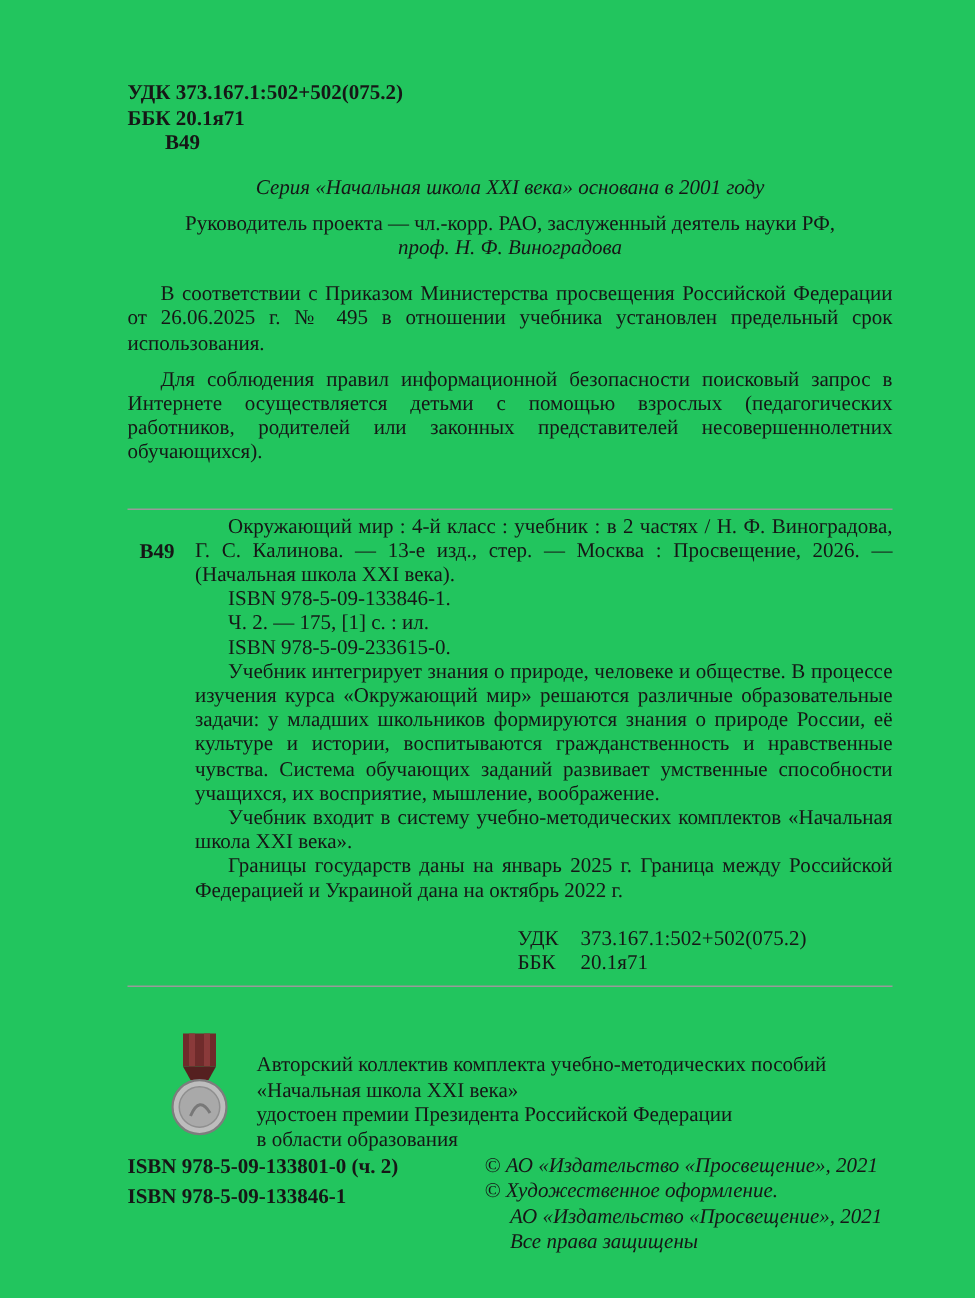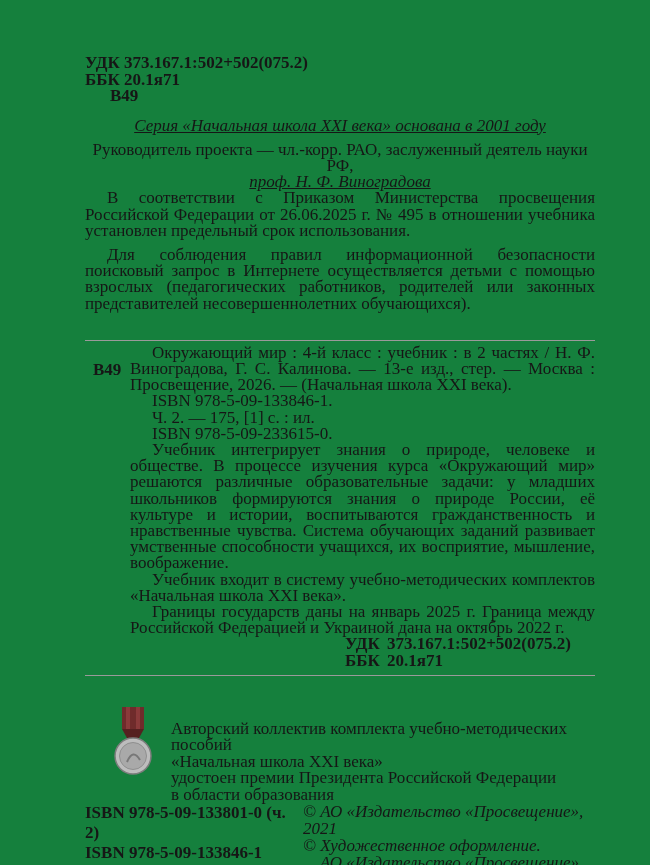--- a/index.html
+++ b/index.html
@@ -1,44 +1,44 @@
 <!DOCTYPE html>
 <html><head>
 <meta charset="utf-8">
 <style>
   * { margin:0; padding:0; box-sizing:border-box; }
   html,body { background:#e9e9e9; }
   .page {
     position:relative;
     width:650px; height:865px;
     margin:0 auto;
-    background:#15803d;
+    background:#22c55e;
     color:#161616;
     font-family:"Liberation Serif","DejaVu Serif",serif;
-    font-size:17px;
+    font-size:14px;
     line-height:16.2px;
     overflow:hidden;
     padding:55px 55px 0 85px;
   }
   .b { font-weight:bold; }
-  .i { font-style:italic;text-decoration:underline; }
+  .i { font-style:italic; }
   .center { text-align:center; }
   .just { text-align:justify; text-indent:22px; }
   .indent { padding-left:22px; }
   .top-block div { line-height:16.5px; }
   .top-code { margin-left:25px; }
   .series-note { margin-top:13px; }
   .lead-block { margin-top:8px; }
-  .p1 { }
+  .p1 { margin-top:15px; }
   .p2 { margin-top:8px; }
   .rule { border:none; border-top:1px solid #9a9a9a; height:0; }
   .rule-top { margin-top:28px; }
   .catalog { position:relative; padding:4px 0 6px 45px; }
   .card-code { position:absolute; left:8px; top:21px; font-weight:bold; }
-  .udkbbk { margin-top:0; margin-left:auto; width:250px; font-weight:bold; }
+  .udkbbk { margin-top:16px; margin-left:auto; width:250px; font-weight:normal; }
   .udkbbk .row { display:flex; }
   .udkbbk .lbl { width:42px; }
   .award { margin-top:30px; display:flex; align-items:flex-start; }
   .medal { width:40px; margin-left:28px; margin-right:18px; flex:0 0 auto; }
   .award-text { padding-top:4px; line-height:16.5px;margin-top:11px; }
   .footer { display:flex; }
   .footer-isbn { width:238px; line-height:20px; }
   .footer-copy { line-height:17px;font-style:italic; }
   .copy-indent { padding-left:17px; }
 </style>

